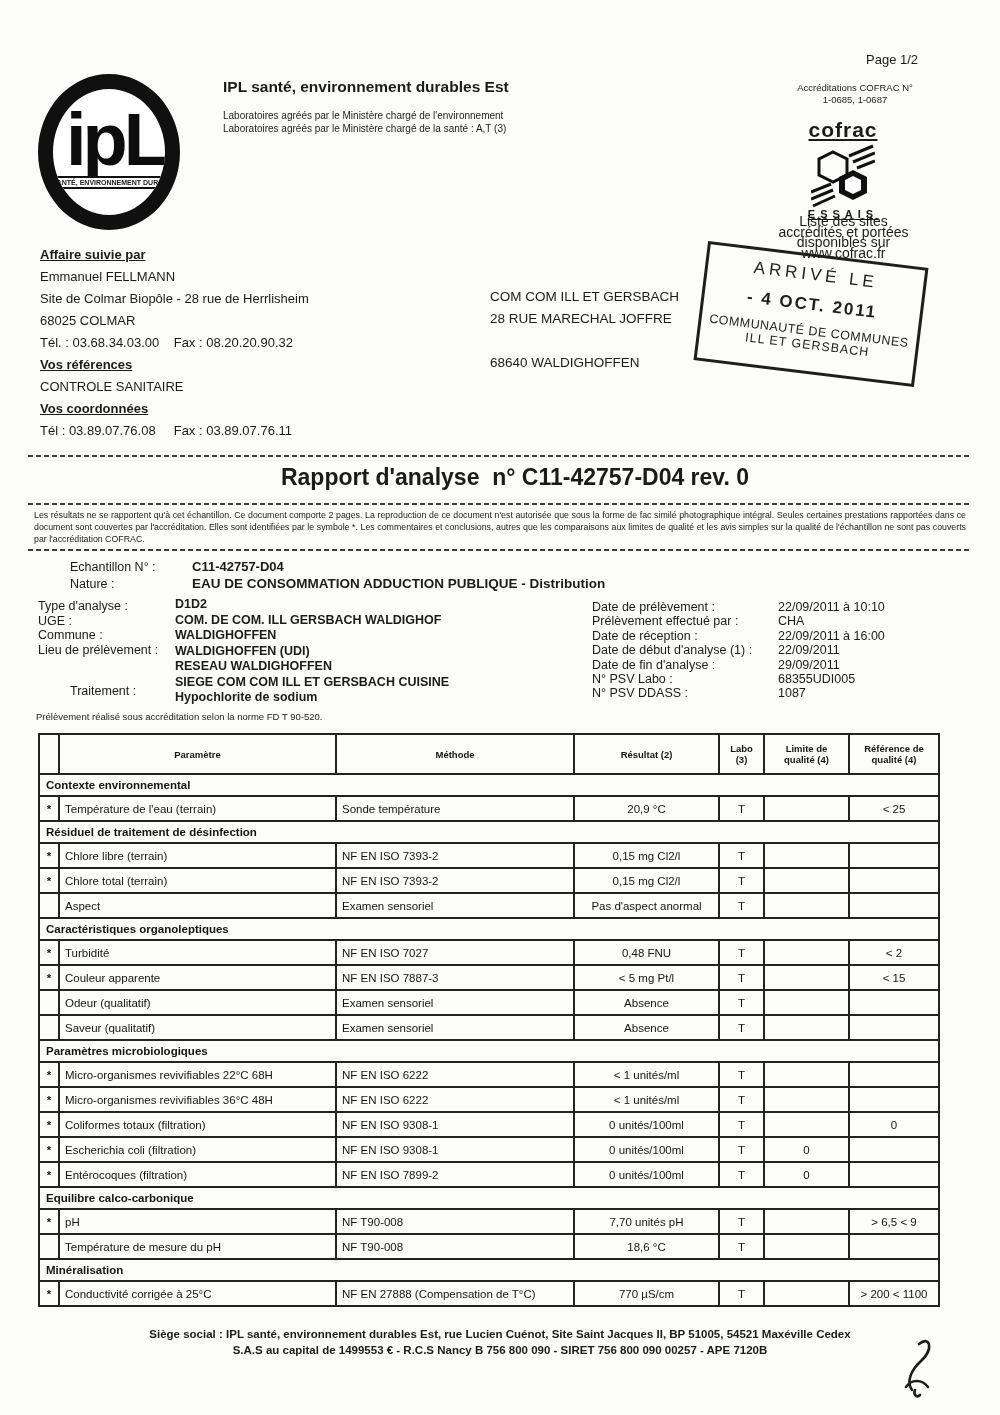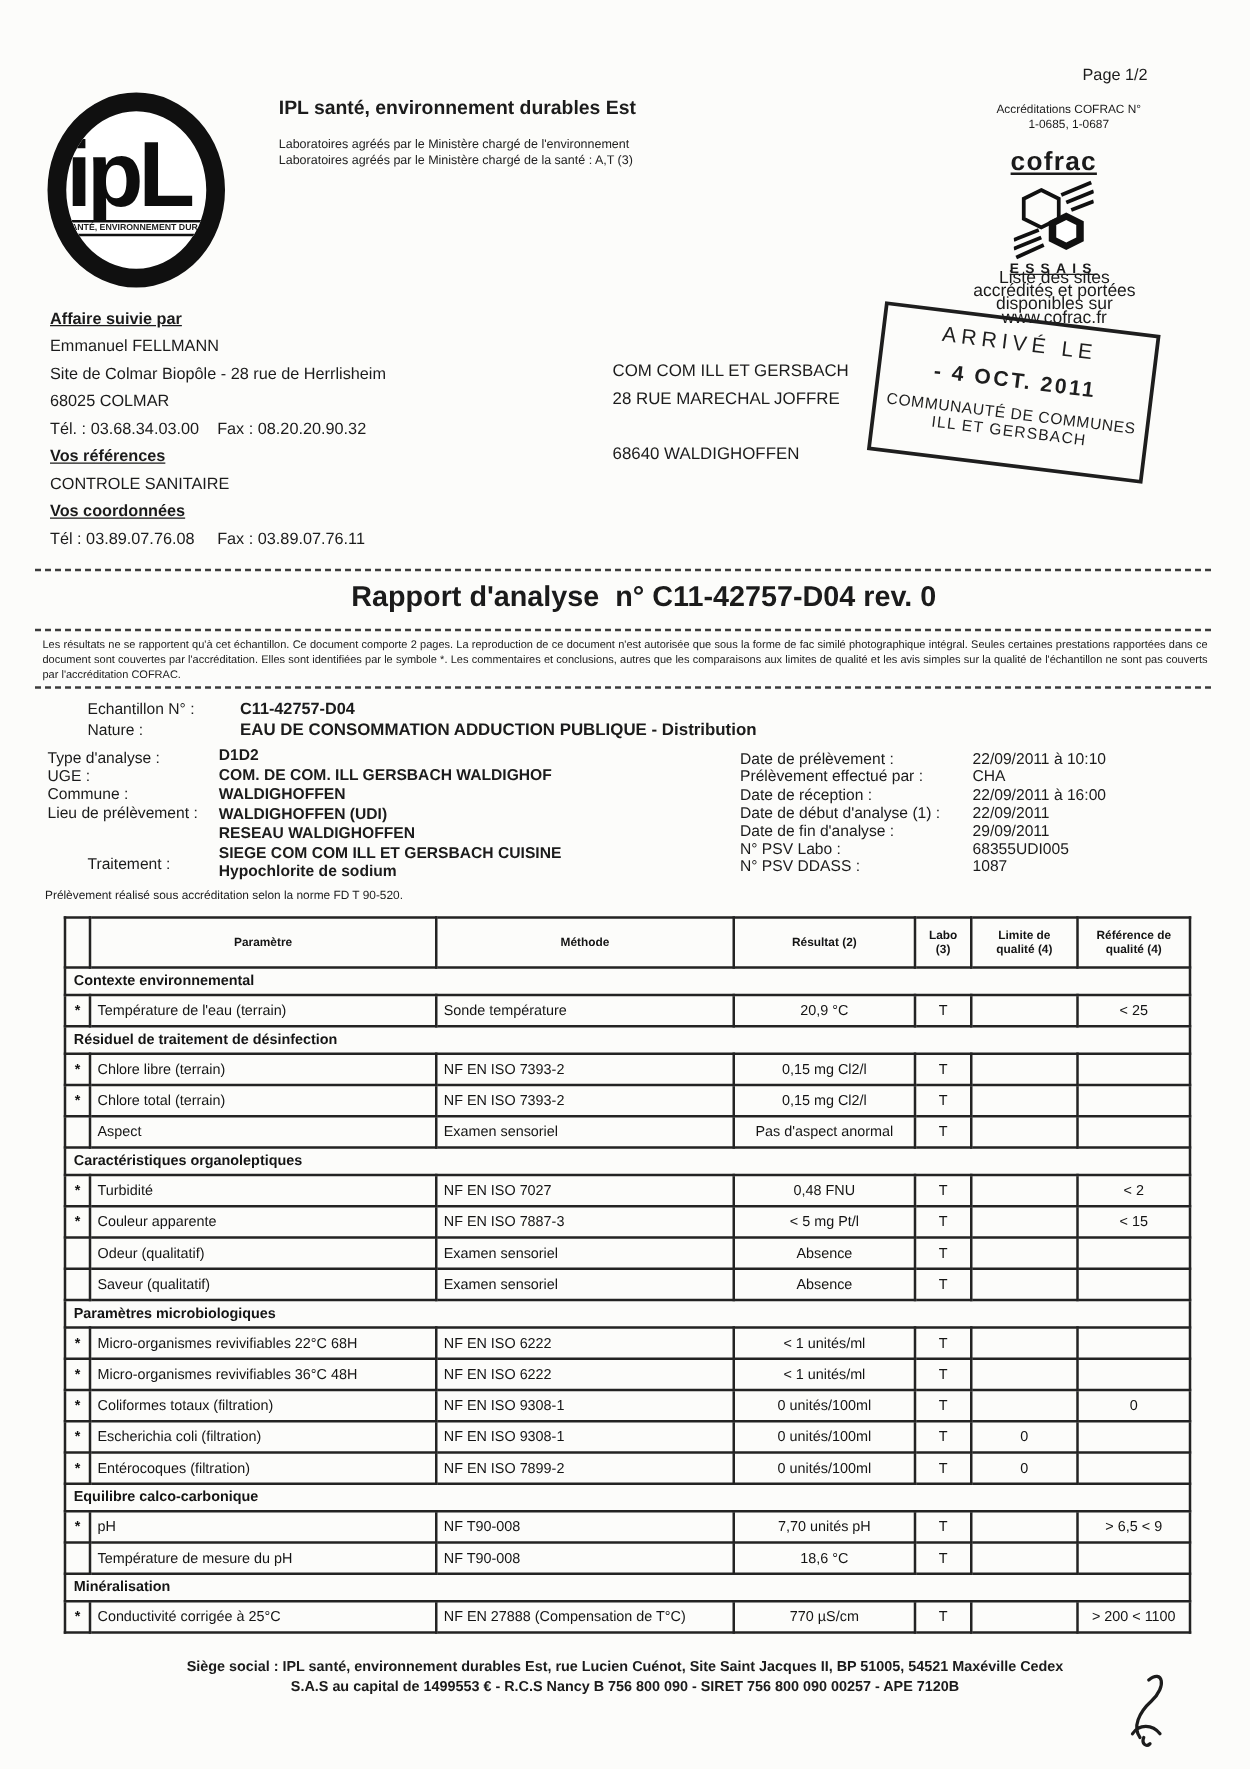--- a/index.html
+++ b/index.html
@@ -5,21 +5,21 @@
   * { margin:0; padding:0; box-sizing:border-box; }
   html,body { background:#fbfbf9; }
   body { font-family:"Liberation Sans", sans-serif; color:#1b1b1b; }
   .page { position:relative; width:1000px; height:1415px; background:#fcfcfa; overflow:hidden; }
 
   .page-num { position:absolute; left:866px; top:52px; font-size:13px; }
 
   
   .logo { position:absolute; left:38px; top:74px; width:142px; height:156px;
           border:15px solid #101010; border-radius:50%; background:#fff; overflow:hidden; }
-  .logo-text { position:absolute; top:8px; left:0; width:100%; text-align:left;
+  .logo-text { position:absolute; top:8px; left:0; width:100%; text-align:right;
                font-size:74px; font-weight:900; letter-spacing:-4px; color:#0d0d0d; line-height:86px; }
   .logo-band { position:absolute; bottom:26px; left:-16px; width:160px; background:#fff;
                border-top:2px solid #101010; border-bottom:2px solid #101010;
                font-size:7px; font-weight:bold; text-align:center; padding:1px 0; letter-spacing:0; }
 
   .company { position:absolute; left:223px; top:78px; font-size:15.5px; font-weight:bold; }
   .agrement { position:absolute; left:223px; font-size:10px; color:#222; }
   .a1 { top:110px; } .a2 { top:123px; }
 
   .accred { position:absolute; left:765px; top:82px; width:180px; text-align:center;
@@ -60,21 +60,21 @@
   .lbl { position:absolute; font-size:12.5px;margin-left:32px; }
   .val { position:absolute; font-size:12.5px; font-weight:bold; }
   .sample-labels { position:absolute; left:38px; top:599px; font-size:12.5px; line-height:14.5px; }
   .sample-values { position:absolute; left:175px; top:597px; font-size:12.5px; font-weight:bold; line-height:15.6px; }
   .meta { position:absolute; left:592px; top:600px; width:390px; font-size:12.5px; line-height:14.4px; }
   .meta-row { display:flex; }
   .meta-row .m-lbl { width:186px; flex:none; }
   .accred-note { position:absolute; left:36px; top:711px; font-size:9.5px; }
 
   
-  .results { position:absolute; left:51px; top:733px; width:900px; border-collapse:collapse;
+  .results { position:absolute; left:38px; top:733px; width:900px; border-collapse:collapse;
              table-layout:fixed; font-size:11.5px; color:#141414;padding-left:40px; }
   .results col.c-star{width:20px;} .results col.c-par{width:277px;} .results col.c-met{width:238px;}
   .results col.c-res{width:145px;} .results col.c-lab{width:45px;} .results col.c-lim{width:85px;}
   .results col.c-ref{width:90px;}
   .results td, .results th { border:2px solid #232323; padding:0 5px; }
   .results th { height:40px; font-size:9.5px; font-weight:bold; text-align:center;
                 white-space:pre-line; line-height:11px; }
   .results td.sec { height:22px; font-weight:bold; font-size:11.5px; padding-left:6px; }
   .results td { height:25px; }
   .td-c { text-align:center; }

